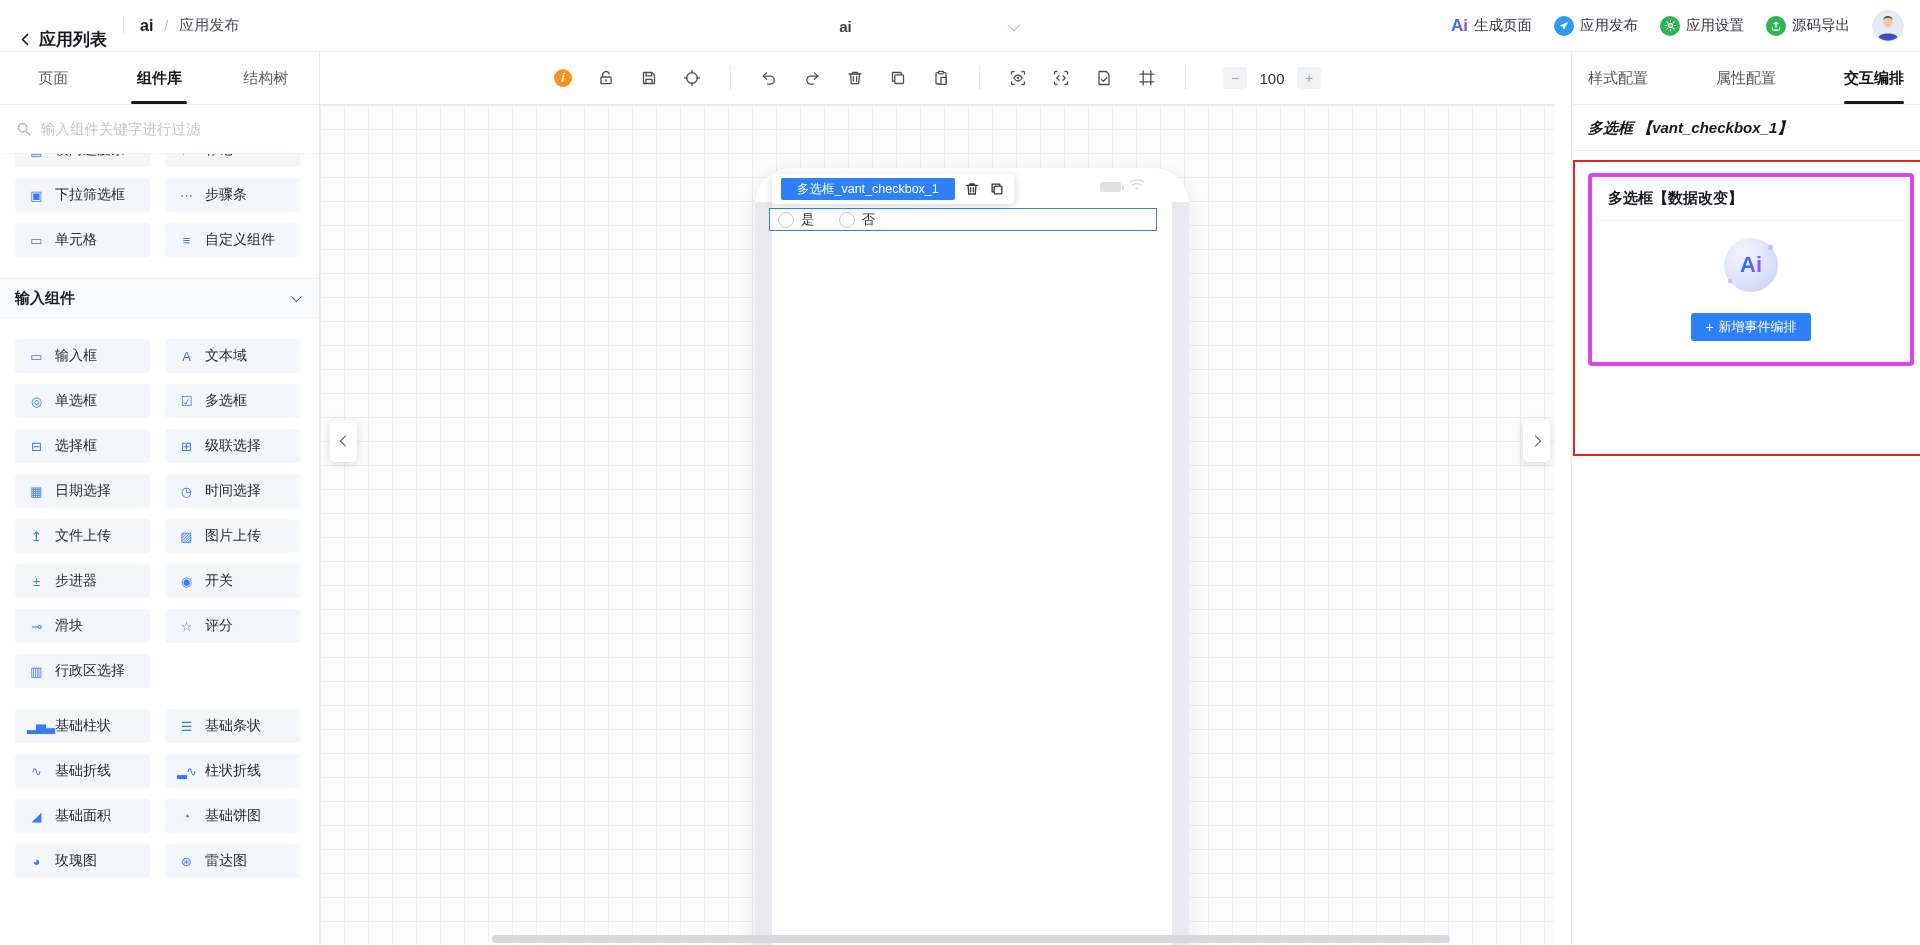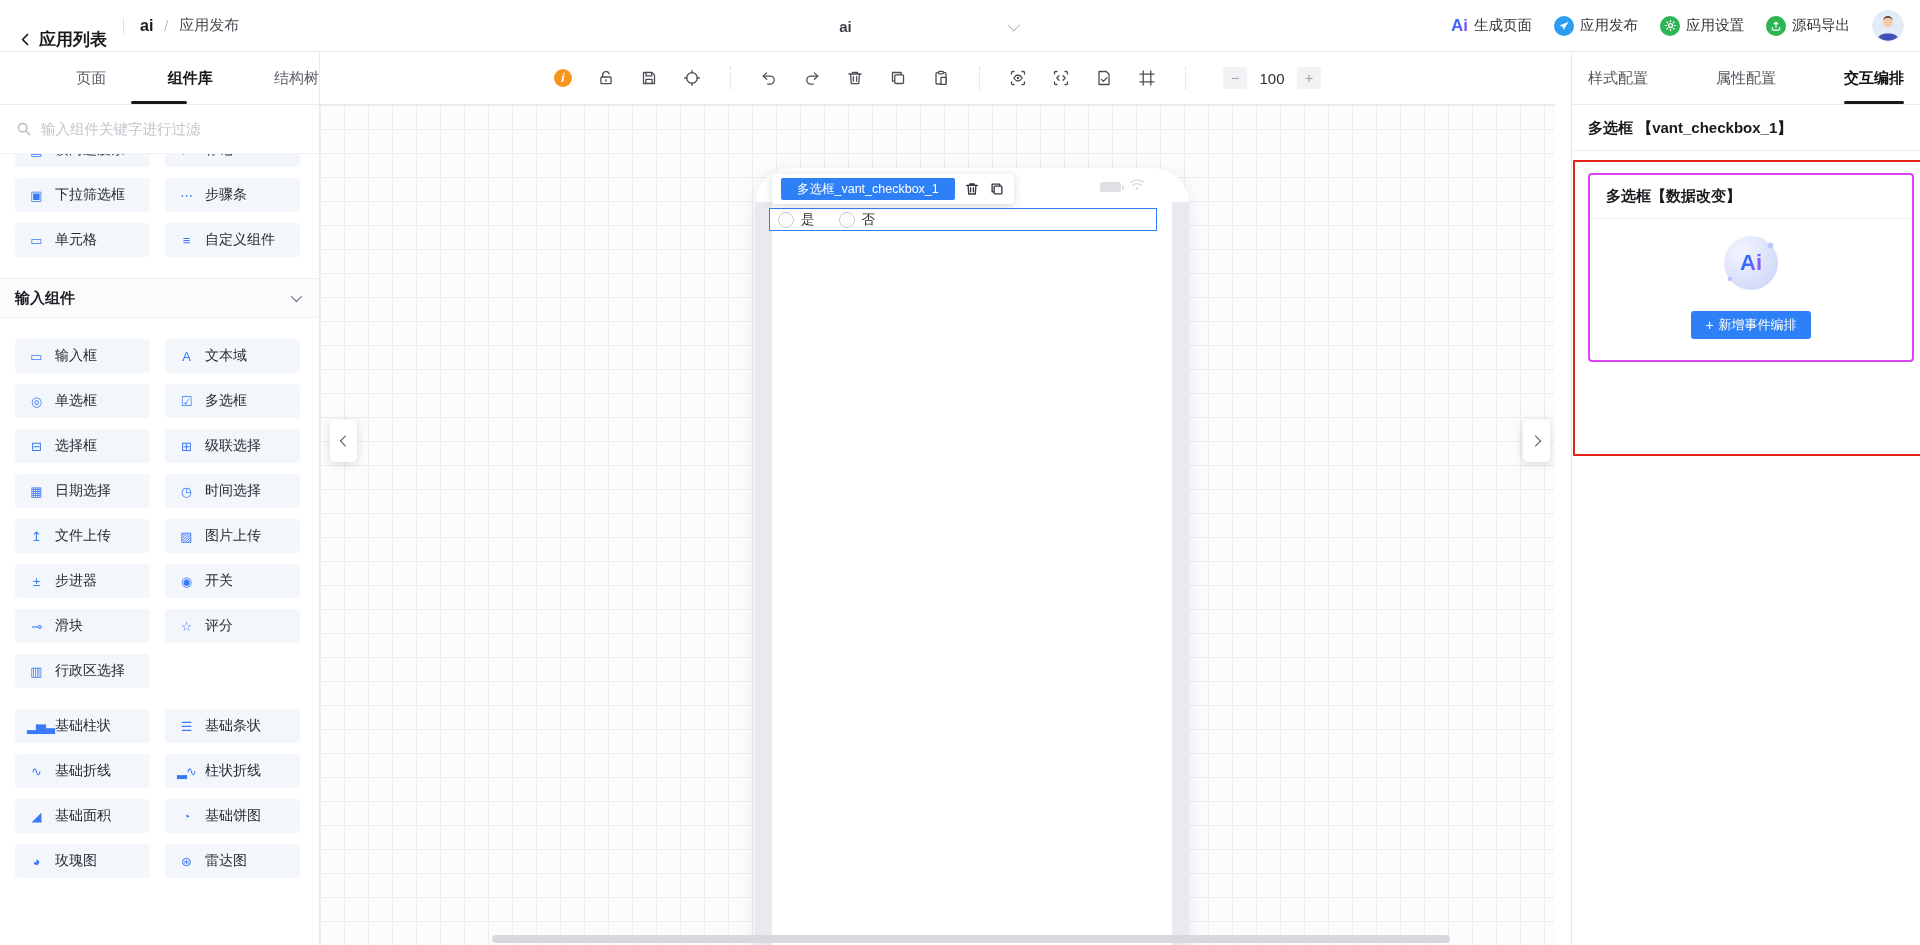--- a/index.html
+++ b/index.html
@@ -24,21 +24,21 @@
   .circ { width:20px; height:20px; border-radius:50%; display:flex; align-items:center; justify-content:center; }
   .circ.blue { background:#2b9cf2; } .circ.green { background:#2eb553; }
   .avatar { width:32px; height:32px; border-radius:50%; overflow:hidden; cursor:pointer; }
 
   
   .main { display:flex; height:893px; }
 
   
   .sidebar { width:320px; border-right:1px solid #e8e8e8; display:flex; flex-direction:column; background:#fff; }
   .sb-tabs { height:53px; border-bottom:1px solid #ececec; display:flex; flex:none; }
-  .sb-tab { flex:1; text-align:right; line-height:51px; font-size:15px; color:#585d66; position:relative; cursor:pointer; }
+  .sb-tab { flex:1; text-align:center; line-height:51px; font-size:15px; color:#585d66; position:relative; cursor:pointer; }
   .sb-tab.active { color:#16181c; font-weight:700; }
   .sb-tab.active::after { content:''; position:absolute; bottom:0; left:50%; transform:translateX(-50%); width:56px; height:3px; background:#17191d; border-radius:2px; }
   .sb-search { height:49px; flex:none; border-bottom:1px solid #f2f2f2; display:flex; align-items:center; gap:9px; padding:0 16px; }
   .sb-search input { border:none; outline:none; flex:1; font-size:14.5px; color:#333; background:transparent; }
   .sb-search input::placeholder { color:#c2c6cd; }
   .sb-list { flex:1; overflow:hidden; }
   .comp-grid { display:grid; grid-template-columns:1fr 1fr; gap:11px 15px; padding:0 19px 0 15px; margin-bottom:21px; }
   .comp-grid.clipped-top { margin-top:-21px; }
   .comp-item { height:34px; background:#f3f6fb; border-radius:4px; display:flex; align-items:center; gap:10px; padding-left:12px; font-size:14px; color:#272b33; cursor:pointer; }
   .comp-icon { color:#3a7af8; font-size:13px; width:18px; text-align:center; flex:none; letter-spacing:-1px; }
@@ -82,23 +82,23 @@
   .handle.right .ch { transform:rotate(225deg) translate(1px,-1px); }
 
   .h-scrollbar { position:absolute; left:172px; bottom:2px; width:958px; height:8px; background:#d8d9de; border-radius:4px; z-index:8; cursor:pointer; }
 
   
   .rightpanel { width:349px; border-left:1px solid #e8e8e8; background:#fff; position:relative;margin-left:16px; }
   .rp-tabs { height:53px; border-bottom:1px solid #ececec; display:flex; justify-content:space-between; padding:0 16px; }
   .rp-tab { line-height:51px; font-size:15px; color:#54585f; position:relative; cursor:pointer; }
   .rp-tab.active { color:#101215; font-weight:700; }
   .rp-tab.active::after { content:''; position:absolute; bottom:0; left:0; right:0; height:3px; background:#17191d; border-radius:2px; }
-  .rp-title { height:46px; line-height:46px; padding:0 16px; font-weight:700; font-size:15px; border-bottom:1px solid #ececec; color:#17191d; white-space:nowrap; }
+  .rp-title { height:46px; line-height:46px; padding:0 16px; font-weight:700; font-size:15px; border-bottom:1px solid #ececec; color:#17191d; white-space:nowrap;font-style:italic; }
   .event-scope { position:absolute; left:1px; top:108px; width:356px; height:296px; border:2.5px solid #e1251b; }
-  .event-card { margin:11px 13px; border:2px solid #d946ef; border-radius:4px; background:#fff; }
+  .event-card { margin:11px 13px; border:4px solid #d946ef; border-radius:4px; background:#fff; }
   .ec-header { padding:12px 16px; font-weight:700; font-size:15px; border-bottom:1px solid #f0f0f2; color:#17191d; }
   .ec-body { padding:17px 16px 21px; text-align:center; }
   .ai-badge { width:54px; height:54px; border-radius:50%; margin:0 auto; background:radial-gradient(circle at 32% 28%, #f2f4ff 0%, #dfe5fb 45%, #c7d2f5 100%); display:flex; align-items:center; justify-content:center; position:relative; }
   .ai-badge .aw { font-size:22px; font-weight:700; background:linear-gradient(105deg,#2f6bff 30%,#8a5cf6 80%); -webkit-background-clip:text; background-clip:text; color:transparent; }
   .ai-badge::before { content:''; position:absolute; width:5px; height:5px; background:#b9c6f8; top:7px; right:5px; transform:rotate(25deg); border-radius:1px; }
   .ai-badge::after { content:''; position:absolute; width:4px; height:4px; background:#cdbaf8; bottom:9px; left:4px; transform:rotate(15deg); border-radius:1px; }
   .ec-btn { margin-top:21px; background:#2e80f7; color:#fff; border:none; border-radius:3px; height:28px; padding:0 14px; font-size:13px; display:inline-flex; align-items:center; gap:5px; cursor:pointer; }
   .ec-btn .plus { font-size:14px; line-height:1; }
 </style>
 </head>

